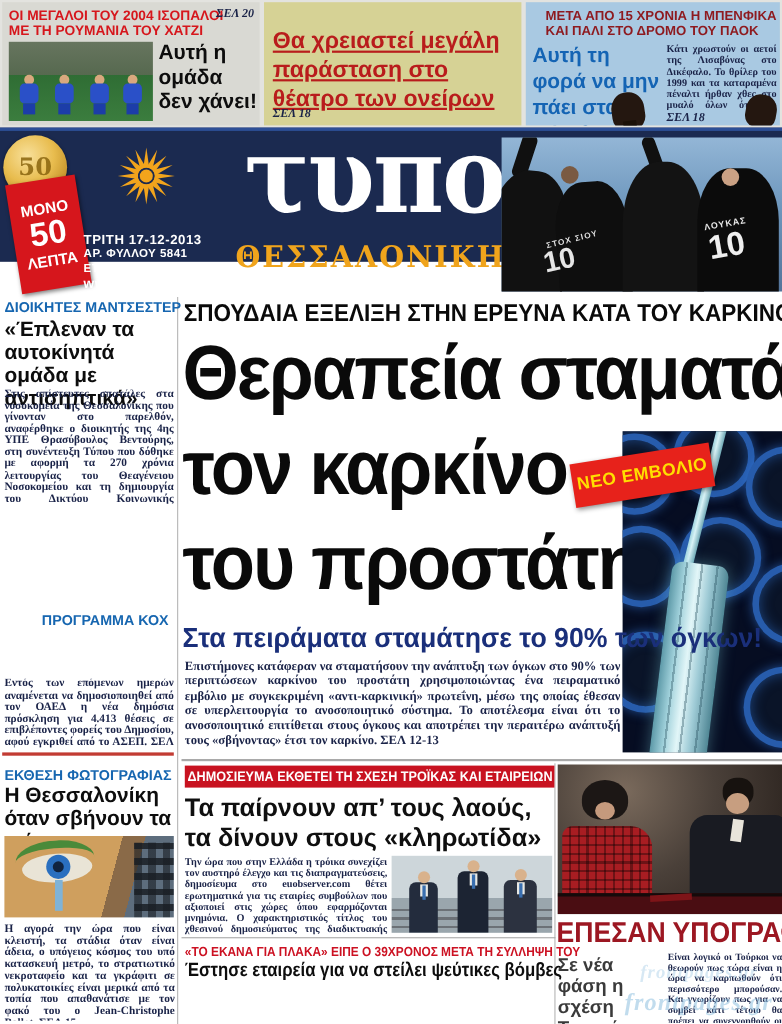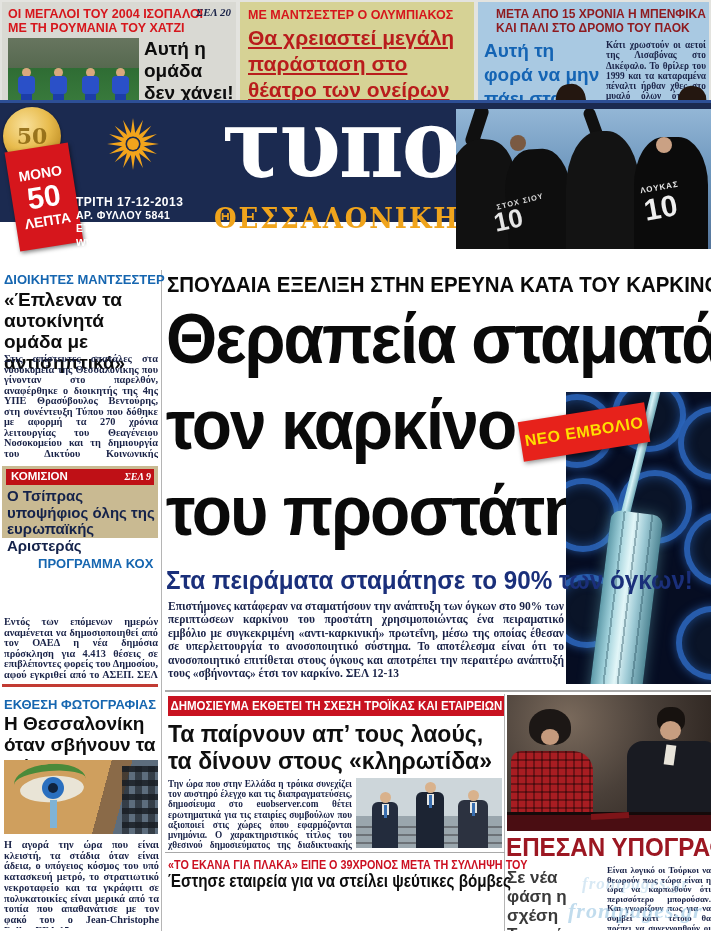--- a/index.html
+++ b/index.html
@@ -33,21 +33,21 @@
   #box3-kicker{left:18px;top:5px;width:222px;font:bold 12px/14px "Liberation Sans",sans-serif;color:var(--dark-red);}
   #box3-headline{left:6px;top:37px;width:120px;font:800 19px/24px "Liberation Sans",sans-serif;color:var(--blue-headline);}
   #box3-body{left:128px;top:38px;width:100px;height:60px;font-size:9.3px;line-height:10.3px;}
   #box3-sel{left:128px;top:99px;}
   .fist{position:absolute;background:#241710;border-radius:45% 45% 35% 35%;}
   #fist1{left:78px;bottom:-4px;width:30px;height:34px;transform:rotate(-8deg);}
   #fist1 .arm{position:absolute;left:9px;top:26px;width:12px;height:14px;background:#1a1008;}
   #fist2{left:200px;bottom:-2px;width:28px;height:30px;transform:rotate(10deg);}
 
   
-  #masthead{left:0;top:100px;width:711px;height:122px;background:var(--navy);border-top:3px solid #2d4f96;box-sizing:border-box;}
+  #masthead{left:0;top:116px;width:711px;height:122px;background:var(--navy);border-top:3px solid #2d4f96;box-sizing:border-box;}
   #coin{left:3px;top:4px;width:58px;height:58px;border-radius:50%;
         background:radial-gradient(circle at 38% 32%,#f8e09a 0%,#e8bc4e 45%,#b9871f 85%,#8f6512 100%);
         box-shadow:0 1px 3px rgba(0,0,0,.6);display:flex;align-items:center;justify-content:center;}
   #coin span{font:bold 22px "DejaVu Serif",serif;color:#8a650f;opacity:.85;}
   #ribbon{left:12px;top:44px;width:64px;height:100px;background:var(--red);transform:rotate(-9deg);
           box-shadow:1px 2px 4px rgba(0,0,0,.5);display:flex;flex-direction:column;align-items:center;justify-content:center;gap:2px;}
   #ribbon .r1,#ribbon .r3{font:800 14px "Liberation Sans",sans-serif;color:#fff;}
   #ribbon .r2{font:800 30px/28px "Liberation Sans",sans-serif;color:#fff;}
   #sun{left:106px;top:14px;width:54px;height:54px;}
   #dateblock{left:76px;top:92px;width:120px;color:#fff;}
@@ -216,21 +216,20 @@
         <div class="gplayer" style="left:104px">
             <div class="h"></div>
             <div class="b"></div>
             <div class="l"></div>
           </div>
       </div>
       <div class="abs" id="box1-headline">Αυτή η ομάδα δεν χάνει!</div>
     </div>
 
     <div class="abs" id="box2">
-      <div class="abs" id="box2-kicker">ΜΕ ΜΑΝΤΣΕΣΤΕΡ Ο ΟΛΥΜΠΙΑΚΟΣ</div>
       <div class="abs" id="box2-headline">Θα χρειαστεί μεγάλη παράσταση στο θέατρο των ονείρων</div>
       <div class="abs sel" id="box2-sel">ΣΕΛ 18</div>
     </div>
 
     <div class="abs" id="box3">
       <div class="abs" id="box3-kicker">ΜΕΤΑ ΑΠΟ 15 ΧΡΟΝΙΑ Η ΜΠΕΝΦΙΚΑ ΚΑΙ ΠΑΛΙ ΣΤΟ ΔΡΟΜΟ ΤΟΥ ΠΑΟΚ</div>
       <div class="abs" id="box3-headline">Αυτή τη φορά να μην πάει στα πέναλτι!</div>
       <div class="abs serifbody" id="box3-body">Κάτι χρωστούν οι αετοί της Λισαβόνας στο Δικέφαλο. Το θρίλερ του 1999 και τα καταραμένα πέναλτι ήρθαν χθες στο μυαλό όλων όταν η κληρωτίδα έδειξε Μπενφίκα.</div>
       <div class="abs sel" id="box3-sel">ΣΕΛ 18</div>
       <div class="fist" id="fist1">
@@ -298,27 +297,20 @@
   <div class="abs" id="vline-left"></div>
   <div class="abs" id="vline-right"></div>
   <div class="abs" id="hsep-main"></div>
   <div class="abs" id="hsep-troika"></div>
   <div class="abs" id="lc-redline"></div>
 
   <div class="abs lc-kicker" id="lc1-kicker">ΔΙΟΙΚΗΤΕΣ ΜΑΝΤΣΕΣΤΕΡ</div>
   <div class="abs lc-headline" id="lc1-headline">«Έπλεναν τα αυτοκίνητά ομάδα με αντισηπτικά»</div>
   <div class="abs serifbody" id="lc1-body">Στις απίστευτες σπατάλες στα νοσοκομεία της Θεσσαλονίκης που γίνονταν στο παρελθόν, αναφέρθηκε ο διοικητής της 4ης ΥΠΕ Θρασύβουλος Βεντούρης, στη συνέντευξη Τύπου που δόθηκε με αφορμή τα 270 χρόνια λειτουργίας του Θεαγένειου Νοσοκομείου και τη δημιουργία του Δικτύου Κοινωνικής Αλληλεγγύης «Νοιάζομαι». ΣΕΛ 4</div>
 
-  <div class="abs" id="komision">
-    <div class="abs" id="komision-bar">
-      <div class="abs" id="komision-label">ΚΟΜΙΣΙΟΝ</div>
-      <div class="abs" id="komision-sel">ΣΕΛ 9</div>
-    </div>
-    <div class="abs" id="komision-headline">Ο Τσίπρας υποψήφιος όλης της ευρωπαϊκής Αριστεράς</div>
-  </div>
 
   <div class="abs lc-kicker" id="lc2-kicker">ΠΡΟΓΡΑΜΜΑ ΚΟΧ</div>
   <div class="abs serifbody" id="lc2-body">Εντός των επόμενων ημερών αναμένεται να δημοσιοποιηθεί από τον ΟΑΕΔ η νέα δημόσια πρόσκληση για 4.413 θέσεις σε επιβλέποντες φορείς του Δημοσίου, αφού εγκριθεί από το ΑΣΕΠ. ΣΕΛ 10</div>
 
   <div class="abs lc-kicker" id="lc3-kicker">ΕΚΘΕΣΗ ΦΩΤΟΓΡΑΦΙΑΣ</div>
   <div class="abs lc-headline" id="lc3-headline">Η Θεσσαλονίκη όταν σβήνουν τα φώτα</div>
   <div class="abs" id="lc3-photo">
     <div id="eye-brow"></div>
     <div id="eye-white"></div>
     <div id="eye-iris"></div>

